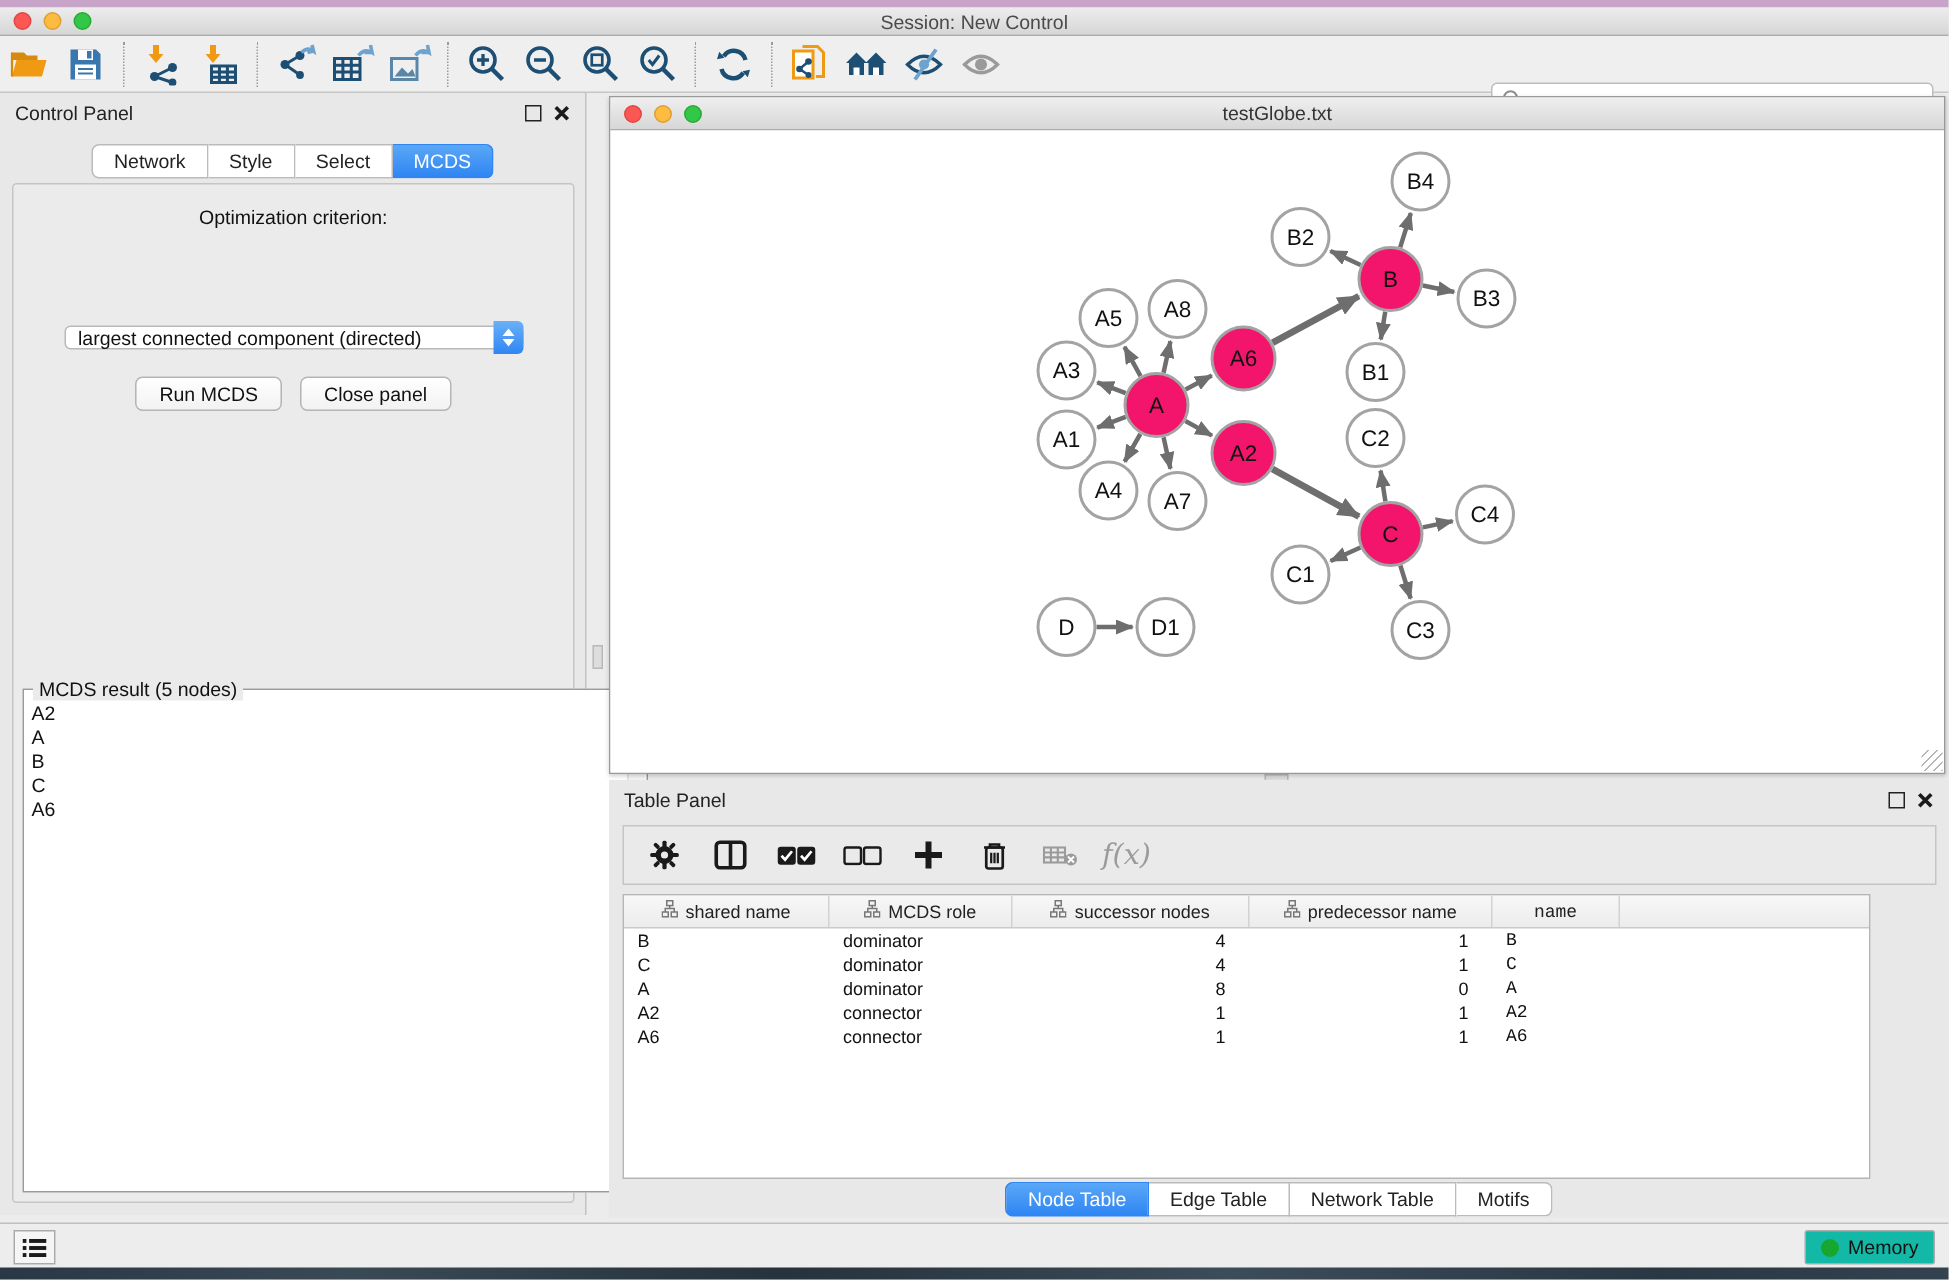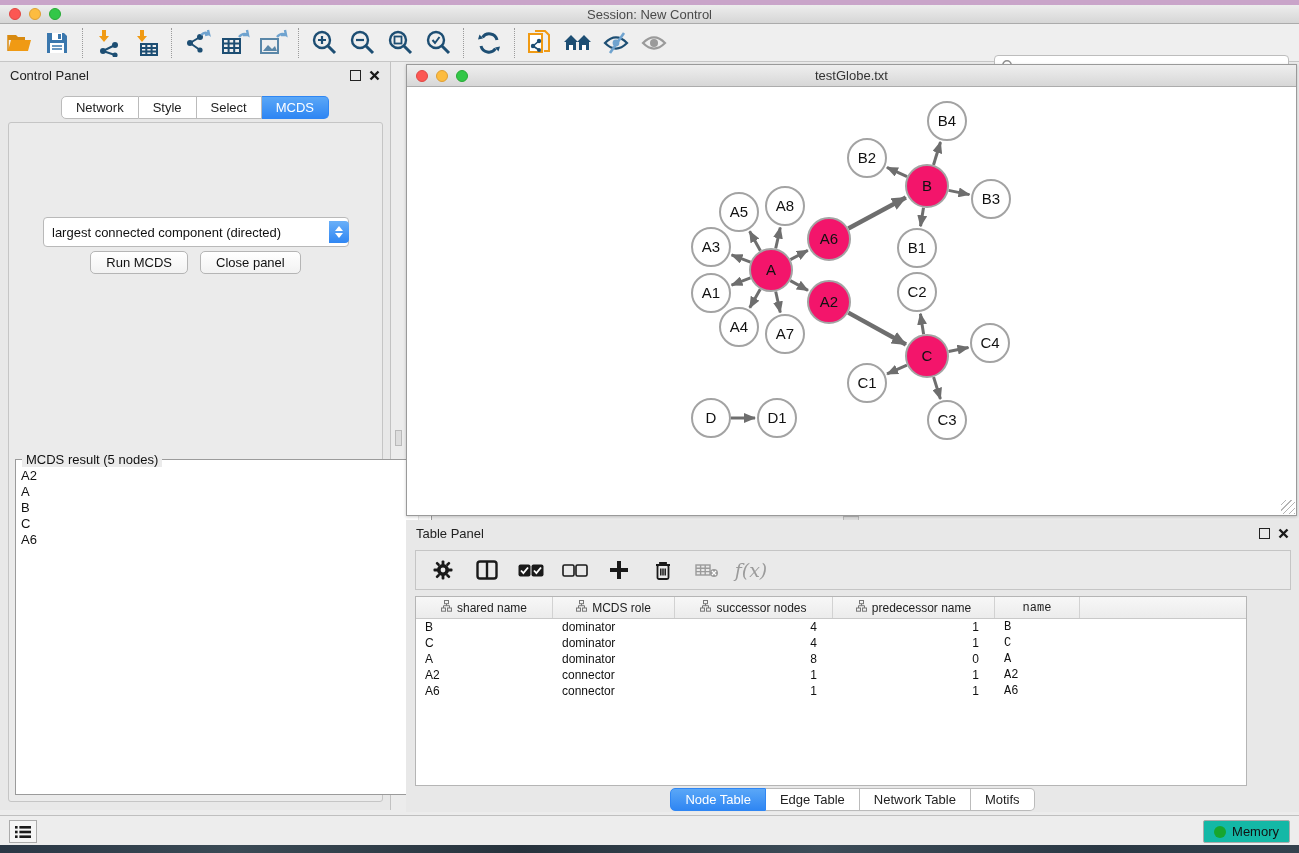--- a/index.html
+++ b/index.html
@@ -41,21 +41,21 @@
   #cp-tabs-row { display:flex; justify-content:center; margin-top:8px; }
   .seg { display:flex; }
   .seg-tab { background:#fff; border:1px solid #BBB; border-left:none; padding:3px 14px;
     font-size:13px; color:#222; line-height:15px; }
   .seg-tab:first-child { border-left:1px solid #BBB; border-radius:5px 0 0 5px; }
   .seg-tab:last-child { border-radius:0 5px 5px 0; }
   .seg-tab.active { background:linear-gradient(#5AA7F7,#2F86F3); color:#fff; border-color:#2F86F3; }
   #cp-content { position:absolute; left:8px; top:60px; width:375px; height:680px;
     background:#EBEBEB; border:1px solid #C5C5C5; border-radius:3px; }
   #opt-label { text-align:center; margin-top:14px; font-size:13px; color:#111; }
-  #opt-select { position:absolute; left:34px; top:94px; width:306px; height:30px; background:#fff;
+  #opt-select { position:absolute; left:34px; top:94px; width:306px; height:16px; background:#fff;
     border:1px solid #B9B9B9; border-radius:4px; display:flex; align-items:center; }
   #opt-select .sel-text { flex:1; font-size:13px; padding-left:8px; color:#111; white-space:nowrap; }
   .stepper { width:20px; height:22px; margin-right:-1px; border-radius:0 4px 4px 0;
     background:linear-gradient(#6AB0F8,#2F86F3); display:flex; flex-direction:column;
     align-items:center; justify-content:center; gap:2px; }
   .tri-up { width:0; height:0; border-left:4px solid transparent; border-right:4px solid transparent; border-bottom:5px solid #fff; }
   .tri-down { width:0; height:0; border-left:4px solid transparent; border-right:4px solid transparent; border-top:5px solid #fff; }
   #cp-buttons { position:absolute; top:128px; width:100%; display:flex; justify-content:center; gap:12px; }
   .push-btn { background:linear-gradient(#FFFFFF,#F2F2F2); border:1px solid #B5B5B5; border-radius:5px;
     font-size:13px; color:#111; padding:3px 15px; }
@@ -272,20 +272,21 @@
   </div>
   <div id="cp-tabs-row">
       <div class="seg" id="cp-tabs">
         <div class="seg-tab">Network</div>
         <div class="seg-tab">Style</div>
         <div class="seg-tab">Select</div>
         <div class="seg-tab active">MCDS</div>
       </div>
     </div>
   <div id="cp-content">
+    <div id="opt-label">Optimization criterion:</div>
     <div id="opt-select">
       <span class="sel-text">largest connected component (directed)</span>
       <span class="stepper">
           <span class="tri-up"></span>
           <span class="tri-down"></span>
         </span>
     </div>
     <div id="cp-buttons">
       <button class="push-btn">Run MCDS</button>
       <button class="push-btn">Close panel</button>

